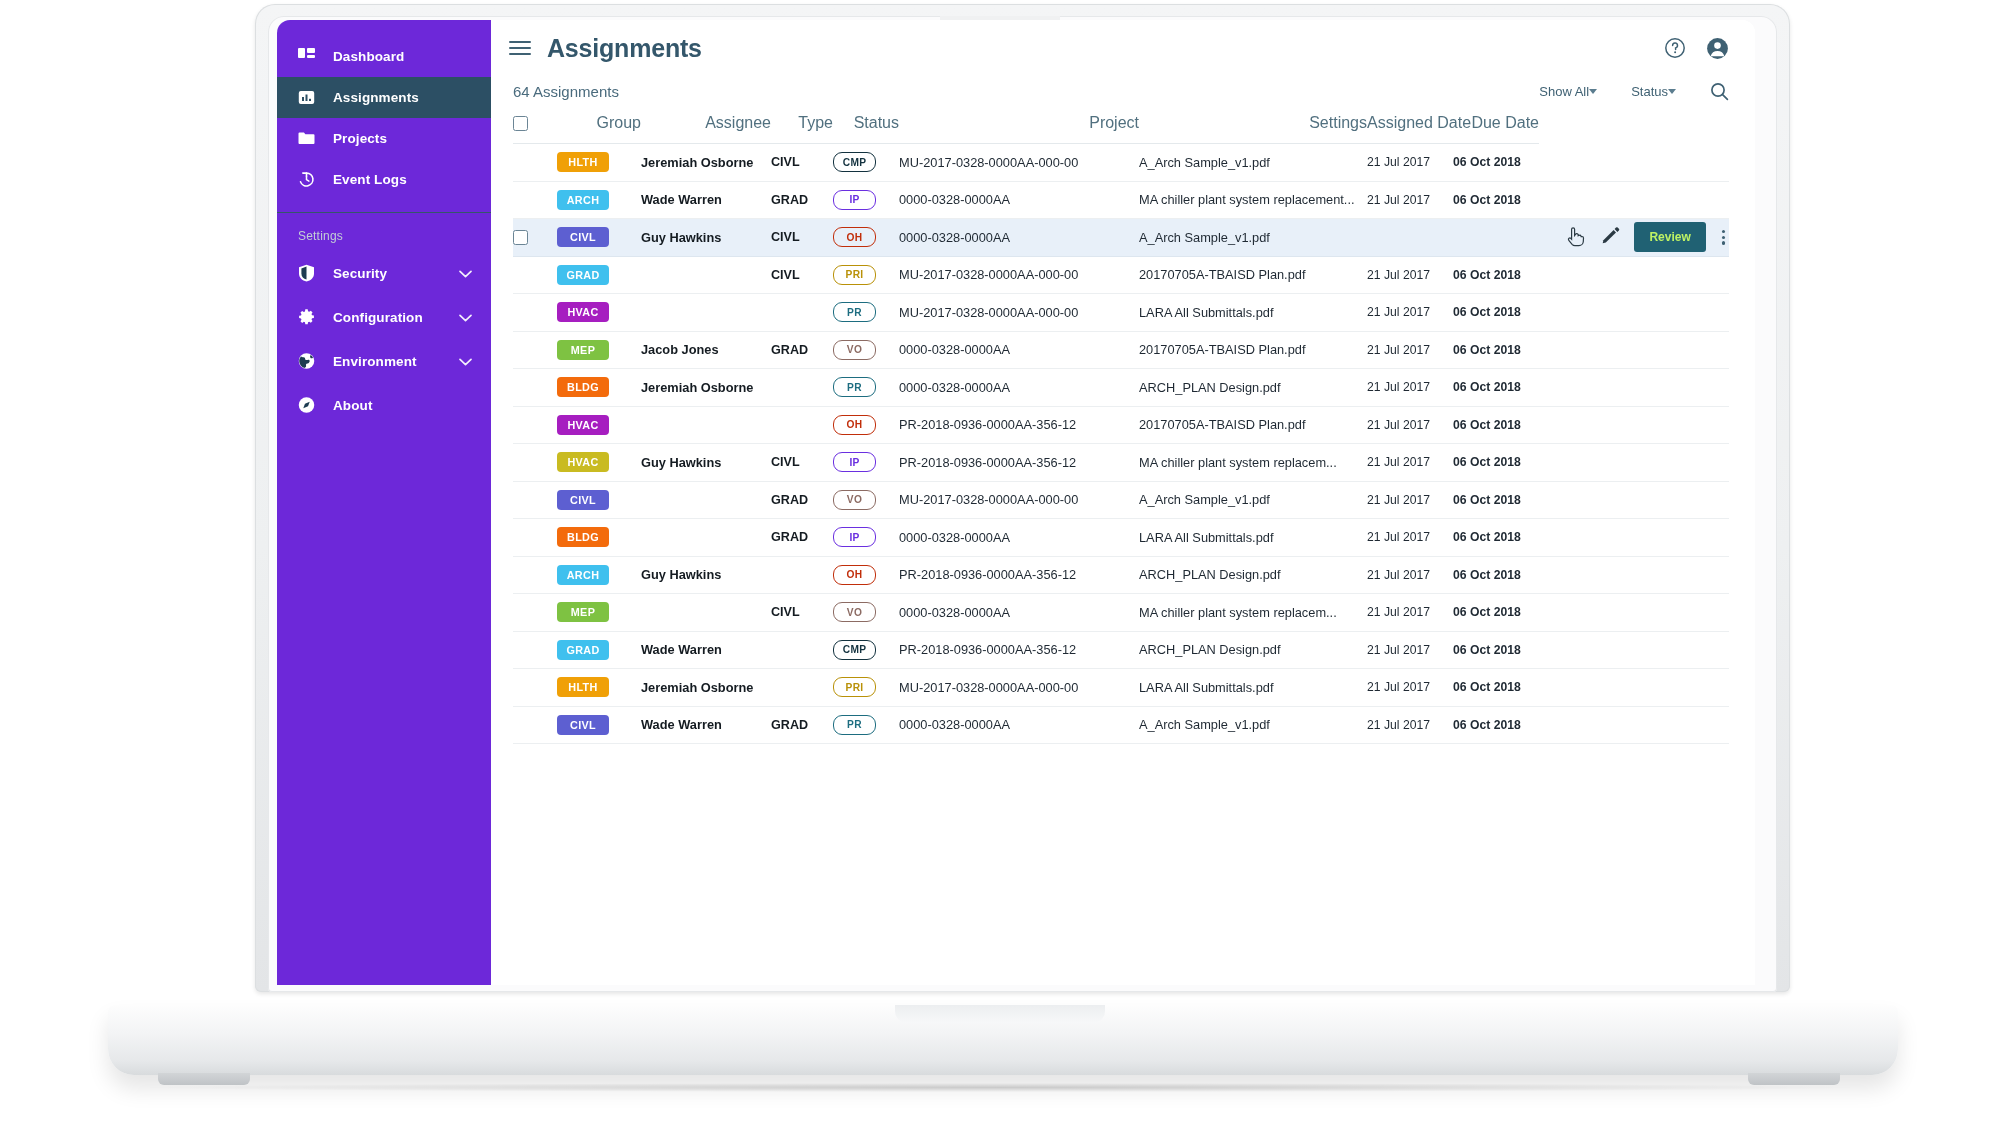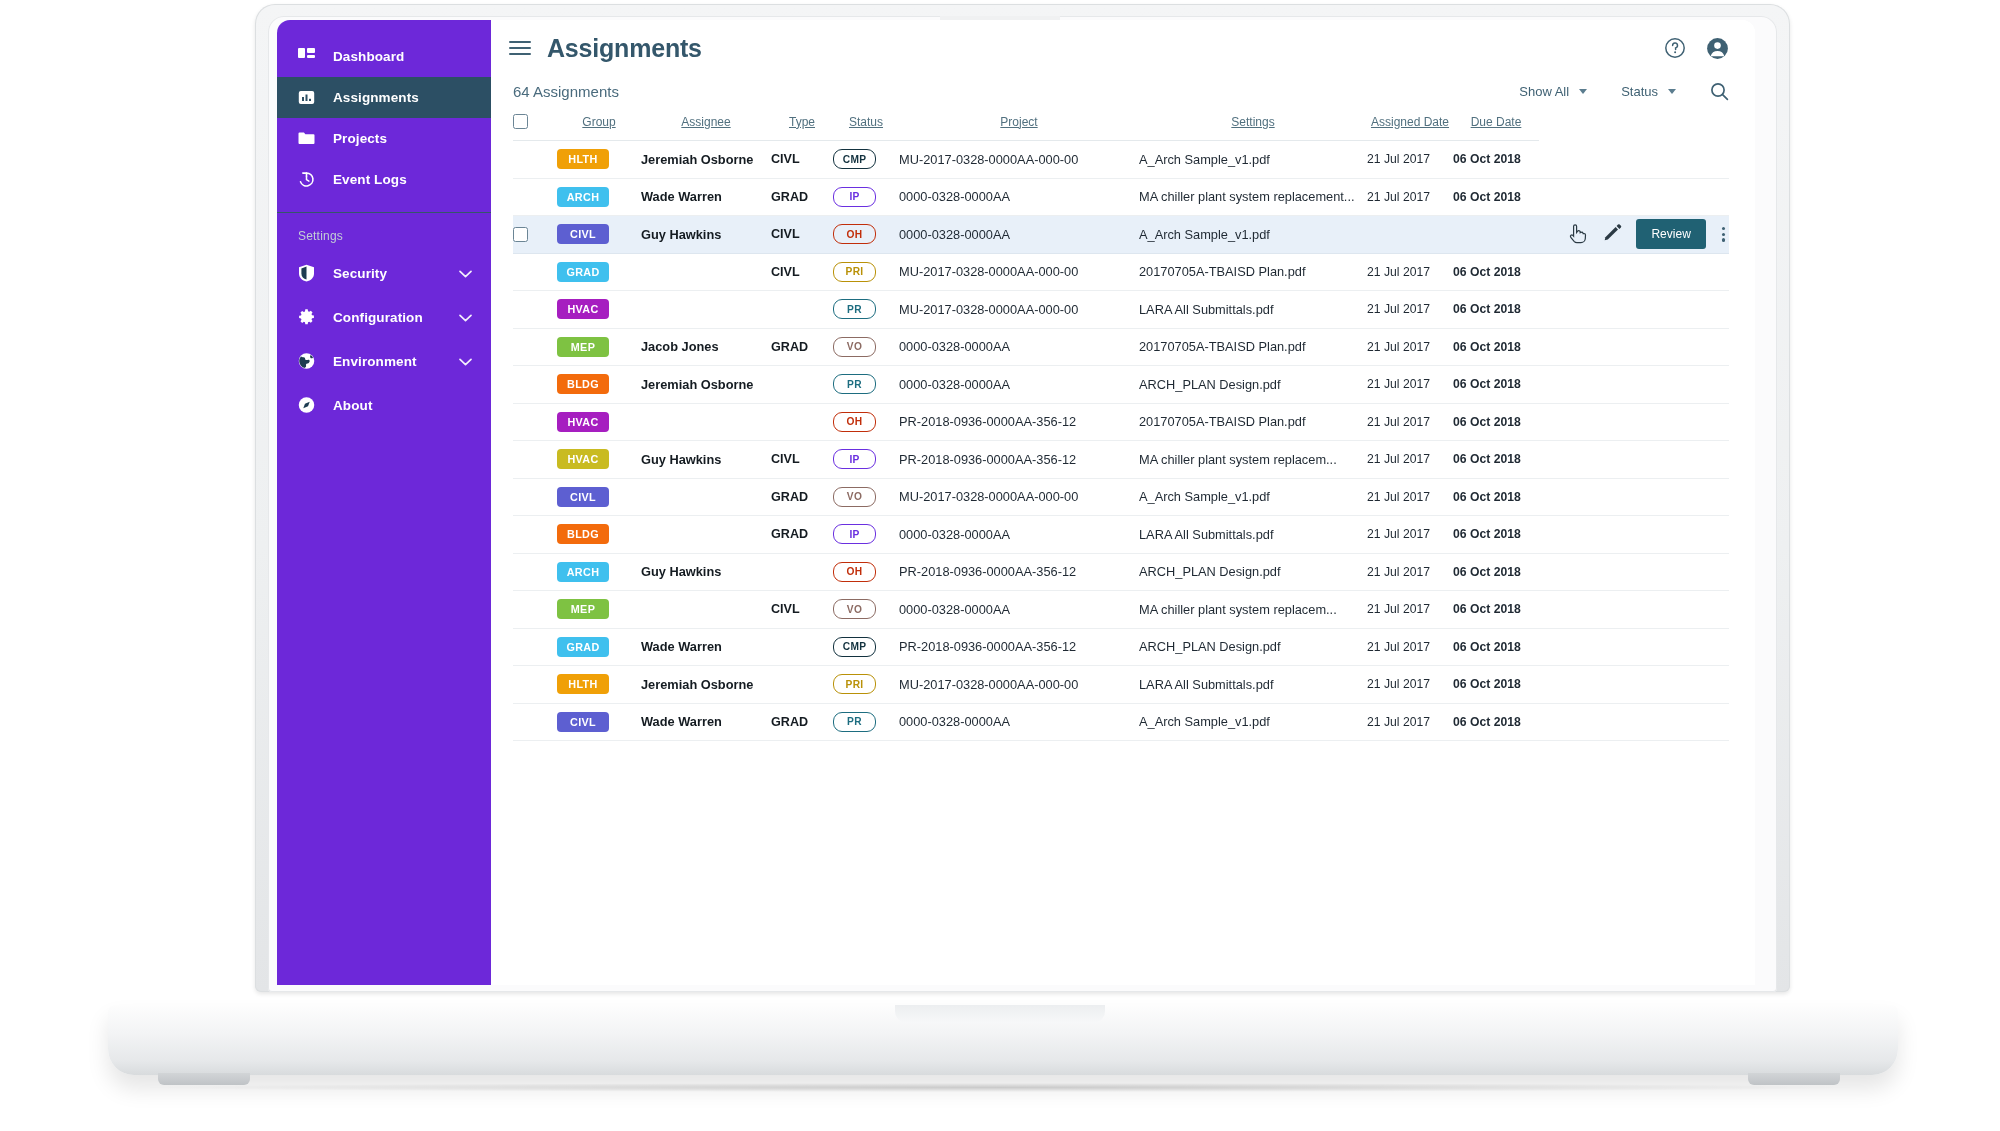--- a/index.html
+++ b/index.html
@@ -103,29 +103,29 @@
   .topbar { height:56px; display:flex; align-items:center; padding:0 0 0 18px; flex:0 0 56px; }
   .hamburger { width:22px; height:22px; display:flex; flex-direction:column; justify-content:center; gap:4px; cursor:pointer; }
   .hamburger span { display:block; height:1.7px; background:#3f6173; border-radius:1px; }
   .page-title { font-size:25px; font-weight:700; color:#34576b; margin-left:16px; letter-spacing:-.2px; }
   .topbar-right { margin-left:auto; display:flex; align-items:center; gap:20px; padding-right:26px; }
   .icon-btn { cursor:pointer; display:flex; align-items:center; justify-content:center; }
 
   .subbar { height:30px; display:flex; align-items:center; padding:0 26px 0 22px; flex:0 0 30px; }
   .count { font-size:15px; color:#4a6b7d; }
   .subbar-right { margin-left:auto; display:flex; align-items:center; gap:34px; }
-  .filter { display:flex; align-items:center; gap:10px; font-size:13px; color:#3f6173; cursor:pointer; }
+  .filter { display:flex; align-items:center; font-size:13px; color:#3f6173; cursor:pointer; }
   .caret { width:0;height:0;border-left:4.5px solid transparent;border-right:4.5px solid transparent;border-top:5.5px solid #5b7d8f; }
 
   
   .table-wrap { flex:1; padding:0 26px 0 22px; overflow:hidden; }
   table { width:100%; border-collapse:collapse; table-layout:fixed; }
   thead th {
-    font-size:12px; font-weight:400; color:#51707f; text-align:center;
-    padding:8px 0 11px 0; border-bottom:1px solid #e4e9ec; white-space:nowrap;text-decoration:underline;
+    font-size:16px; font-weight:400; color:#51707f; text-align:right;
+    padding:8px 0 11px 0; border-bottom:1px solid #e4e9ec; white-space:nowrap;
   }
   .c-check { width:44px; }
   .c-group { width:84px; }
   .c-assignee { width:130px; }
   .c-type { width:62px; }
   .c-status { width:66px; }
   .c-project { width:240px; }
   .c-doc { width:228px; }
   .c-assigned { width:86px; }
   .c-due { width:86px; }
@@ -153,22 +153,22 @@
   }
   .pill {
     display:inline-block; min-width:43px; text-align:center;
     padding:3.5px 7px; border-radius:9px; font-size:10.2px; font-weight:700;
     border:1.6px solid currentColor; letter-spacing:.3px; background:#fff;
   }
   tr.hovered .pill { background:transparent; }
 
   .row-actions { display:flex; align-items:center; justify-content:flex-end; gap:14px; padding-right:2px; }
   .review-btn {
-    background:#206173; color:#ffffff; border:none; border-radius:3px;
-    font-size:12px; font-weight:400; padding:8px 15px; cursor:pointer;
+    background:#206173; color:#bef264; border:none; border-radius:3px;
+    font-size:12px; font-weight:700; padding:8px 15px; cursor:pointer;
     font-family:inherit;
   }
   .kebab { display:flex; flex-direction:column; gap:2.6px; cursor:pointer; padding:2px; }
   .kebab i { width:3.2px; height:3.2px; border-radius:50%; background:#3f6173; display:block; }
   .cursor-hand { width:22px; height:22px; }
 </style>
 </head>
 <body>
 
 <div id="laptop">

